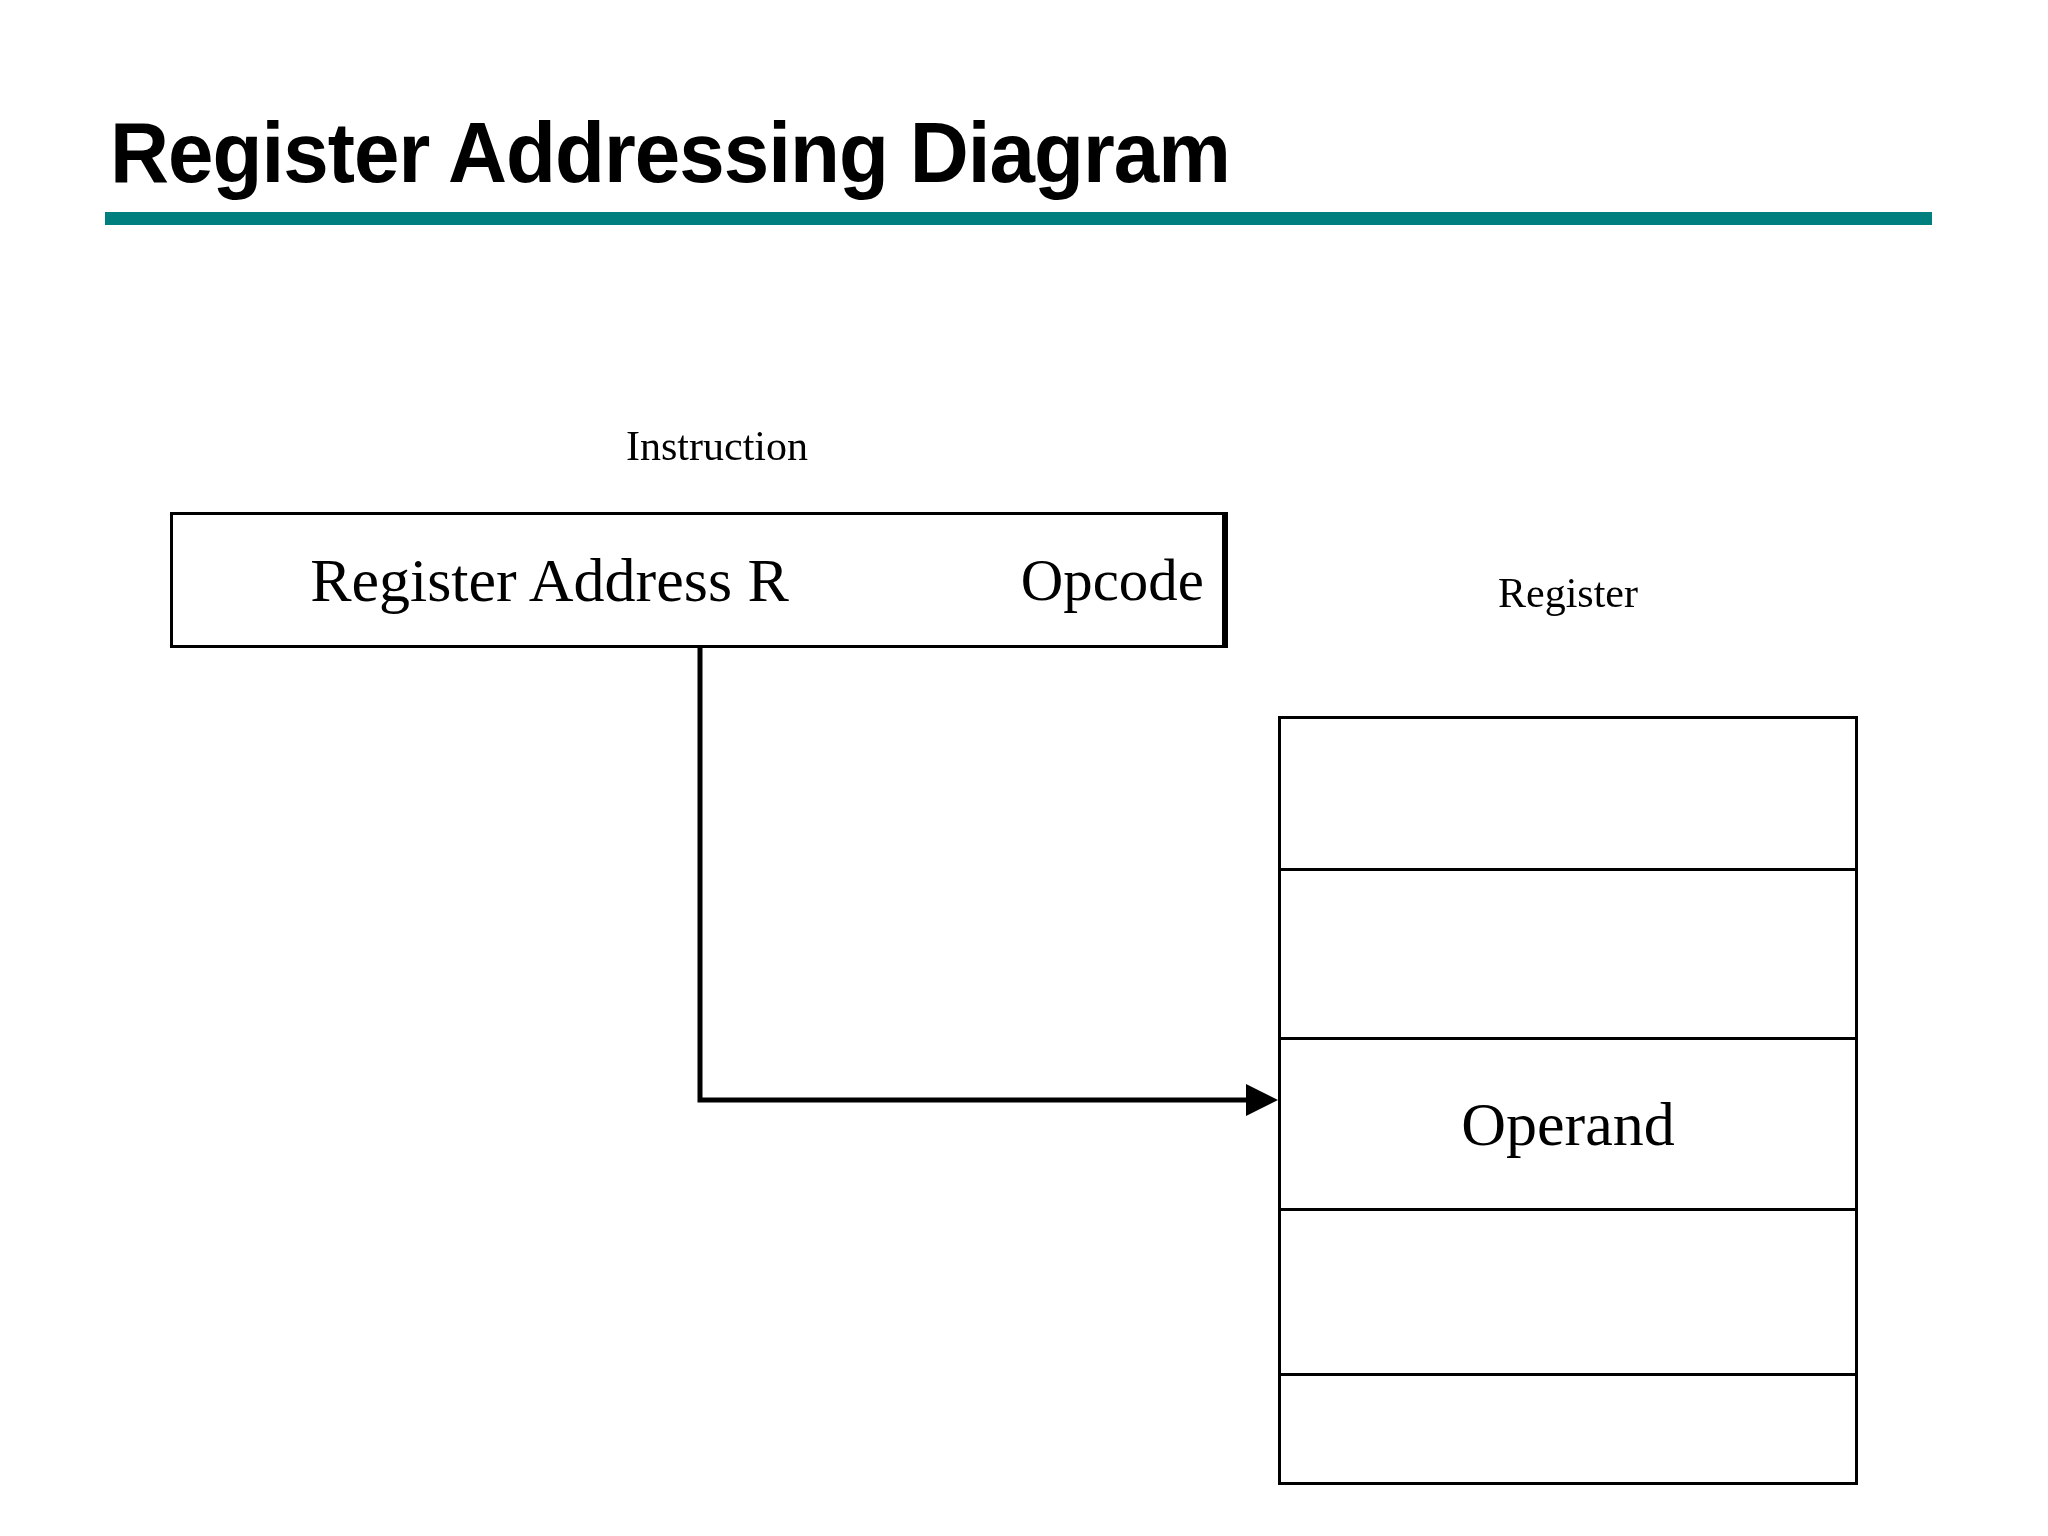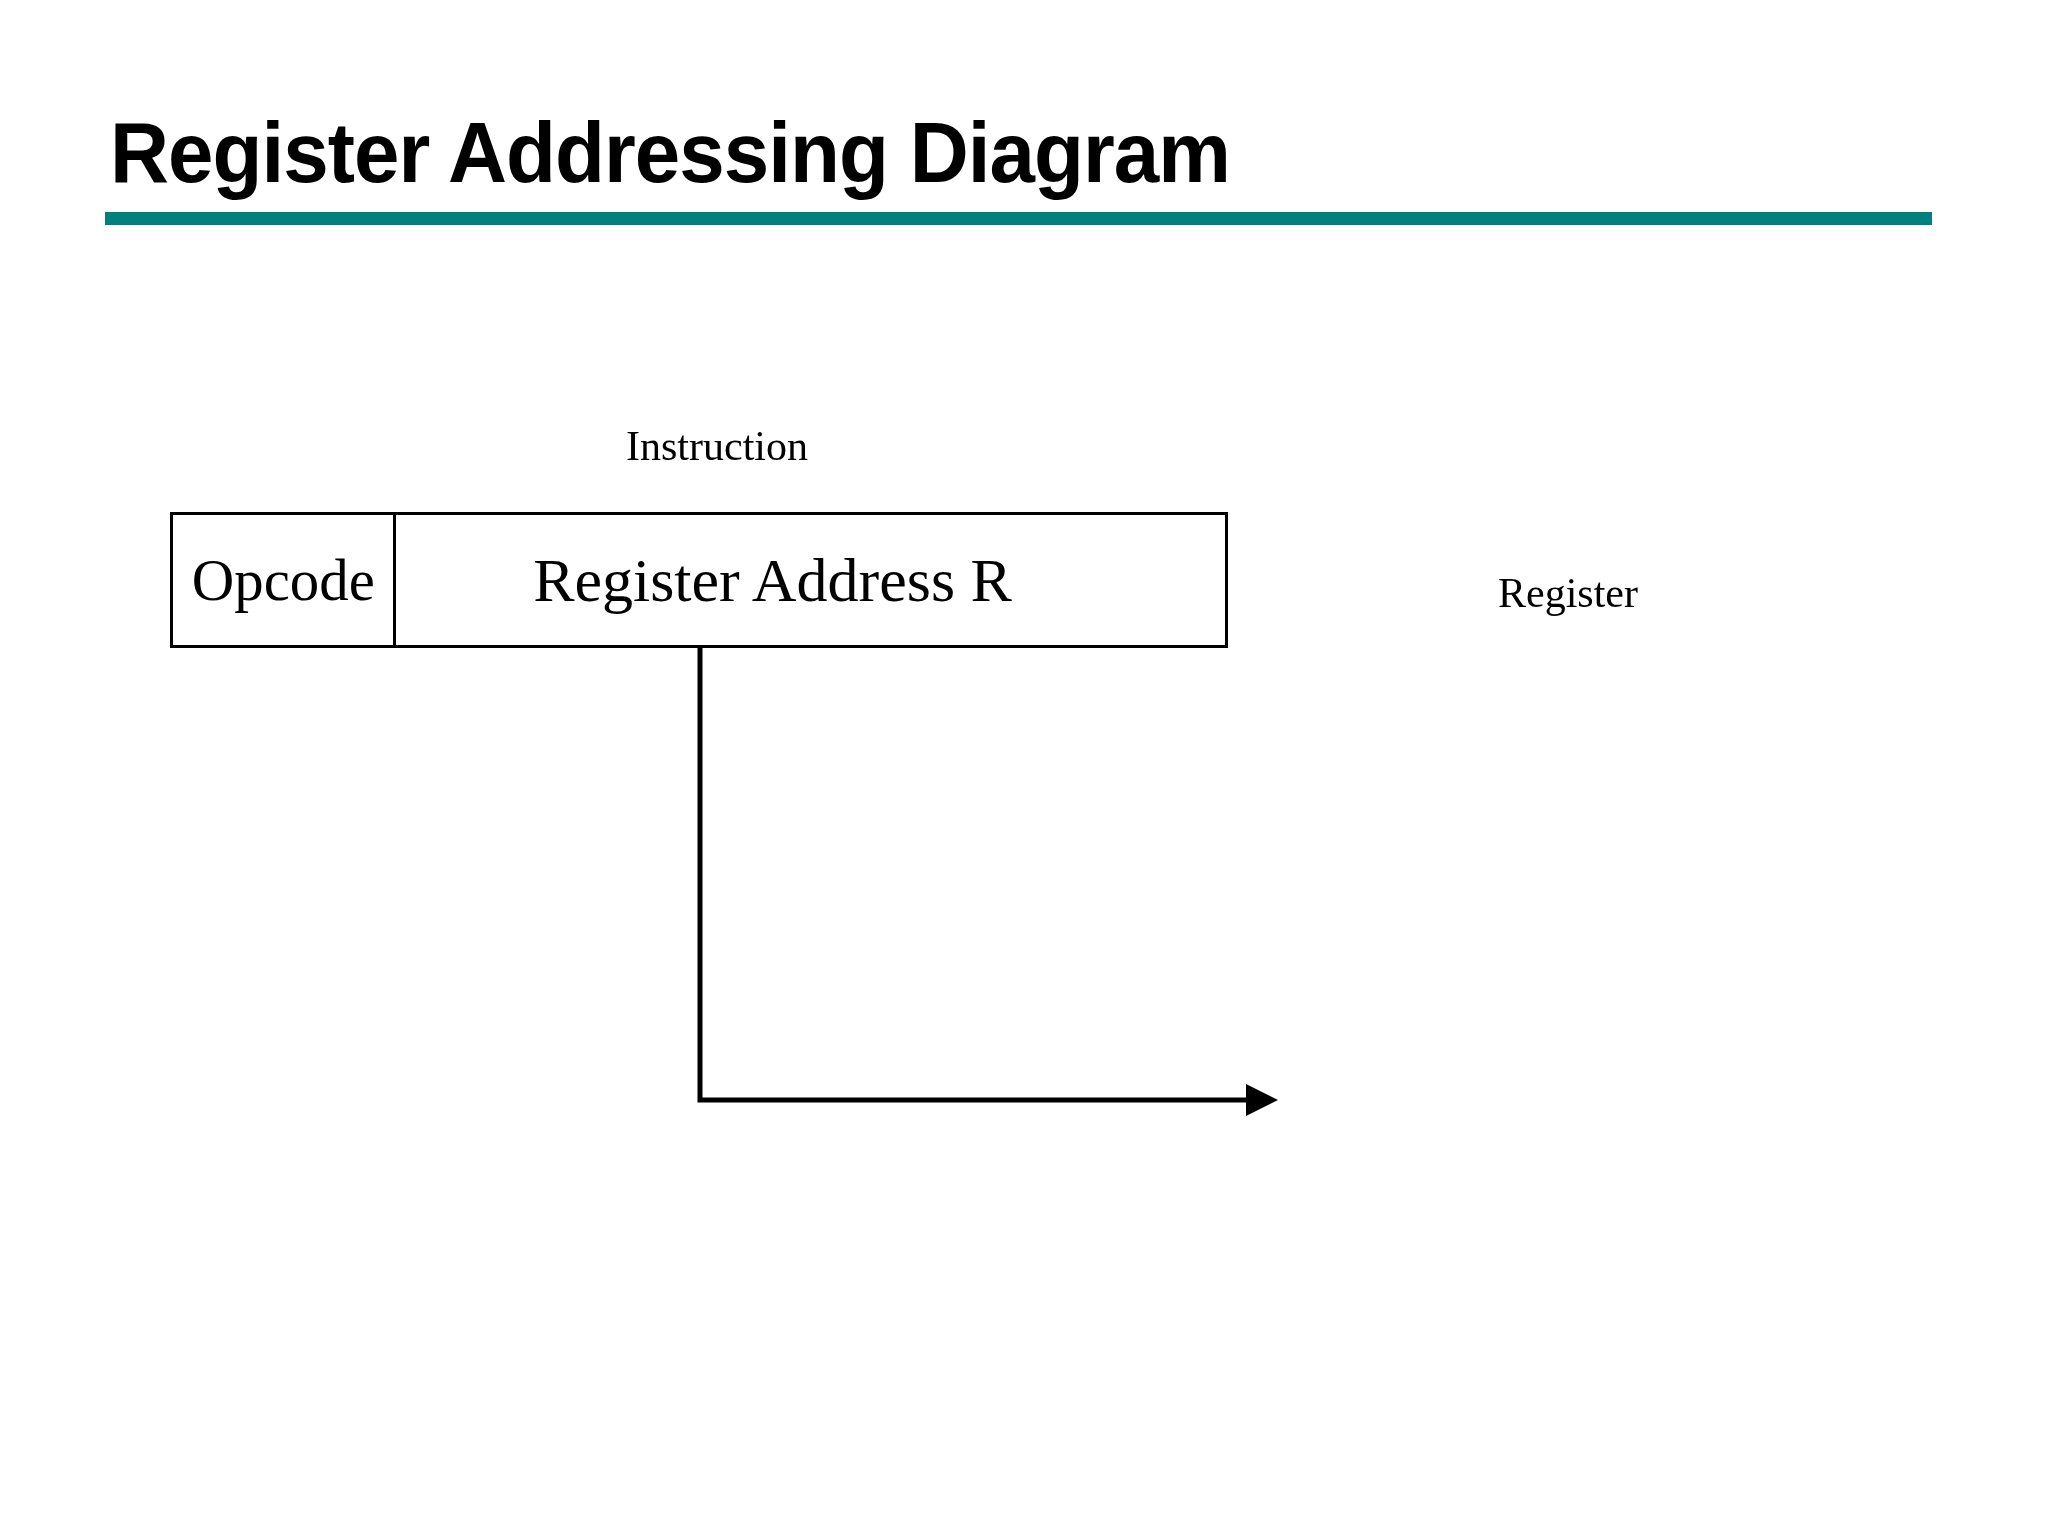--- a/index.html
+++ b/index.html
@@ -163,29 +163,46 @@
 <div id="slide">
 
   <div id="title-block">
     <div id="slide-title">Register Addressing Diagram</div>
     <div id="title-rule"></div>
   </div>
 
   <div class="dlabel" id="instruction-label">Instruction</div>
 
   <div id="instruction-box">
+    <div id="register-address-cell">
+      <span class="cell-text">Register Address R</span>
+    </div>
     <div id="opcode-cell">
       <span class="cell-text">Opcode</span>
     </div>
-    <div id="register-address-cell">
-      <span class="cell-text">Register Address R</span>
-    </div>
   </div>
 
   <div class="dlabel" id="registers-label">Register</div>
 
+  <div id="registers-box">
+    <div class="register-row r0">
+      <span class="cell-text"></span>
+    </div>
+    <div class="register-row r1">
+      <span class="cell-text"></span>
+    </div>
+    <div class="register-row r2">
+      <span class="cell-text">Operand</span>
+    </div>
+    <div class="register-row r3">
+      <span class="cell-text"></span>
+    </div>
+    <div class="register-row r4">
+      <span class="cell-text"></span>
+    </div>
+  </div>
 
   <svg id="connector" viewBox="0 0 2048 1536">
     <polyline points="700,648 700,1100 1252,1100" fill="none" stroke="#000000" stroke-width="5"></polyline>
     <polygon points="1278,1100 1246,1084 1246,1116" fill="#000000" stroke="none"></polygon>
   </svg>
 
 </div>
 
 </body></html>

